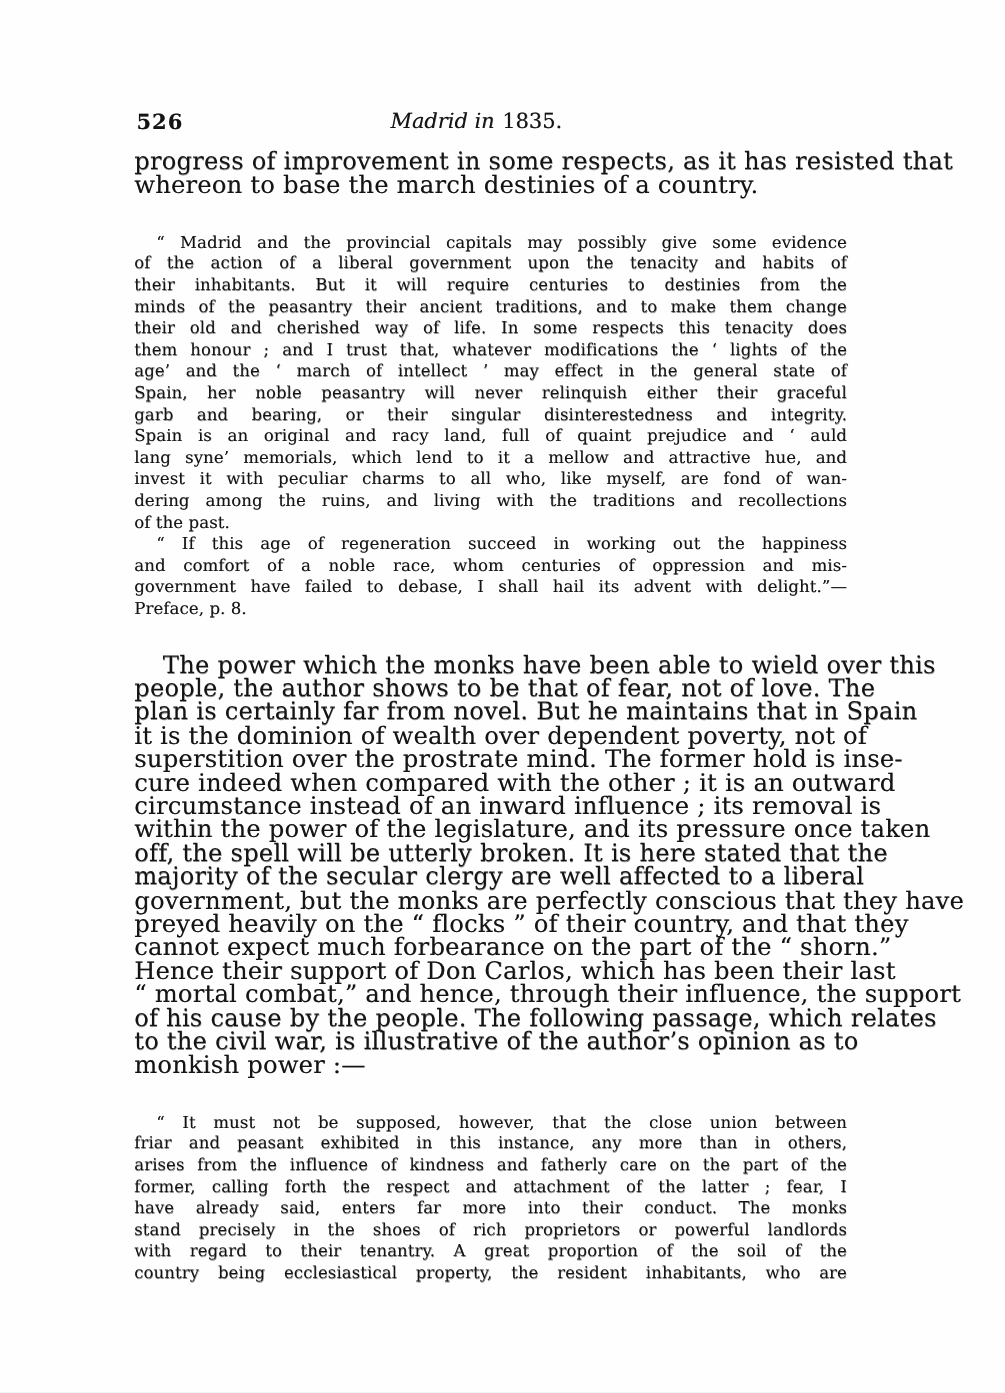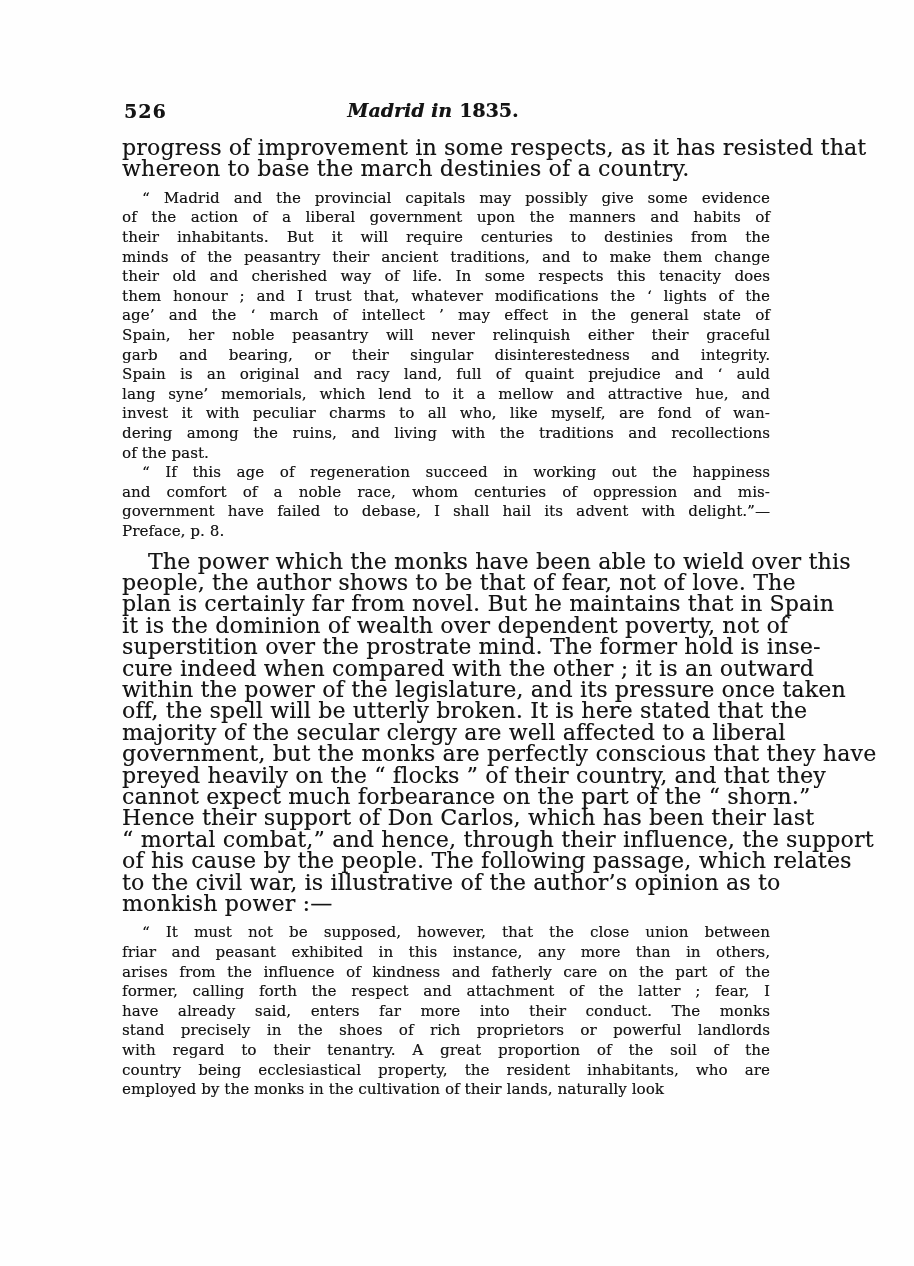--- a/index.html
+++ b/index.html
@@ -29,36 +29,36 @@
     top: 1px;
     font-size: 19px;
     font-weight: bold;
     letter-spacing: 1px;
     text-shadow: 0.3px 0.3px 0 rgba(20,20,20,0.55);
   }
   .running-title {
     text-align: center;
     transform: translateX(-13px);
     font-size: 19px;
-    font-weight: bold;
+    font-weight: normal;
     text-shadow: 0.3px 0.3px 0 rgba(20,20,20,0.55);
     white-space: nowrap;
   }
   .running-title .t-italic {
     font-style: italic;
     margin-right: 7px;
   }
   .text-column {
     position: absolute;
     left: 122px;
     top: 137px;
     width: 648px;
   }
   .block + .block {
-    margin-top: 9px;
+    margin-top: 31px;
   }
   .block.body {
     font-size: 22px;
     line-height: 21.4px;
     letter-spacing: 0.2px;
   }
   .block.quote {
     font-size: 15px;
     line-height: 19.6px;
     letter-spacing: 0.1px;
@@ -90,21 +90,21 @@
   <main class="text-column">
       <section class="block body">
         <div class="para">
           <div class="ln">progress of improvement in some respects, as it has resisted that</div>
           <div class="ln last">whereon to base the march destinies of a country.</div>
         </div>
       </section>
       <section class="block quote">
         <div class="para">
           <div class="ln indent">“ Madrid and the provincial capitals may possibly give some evidence</div>
-          <div class="ln">of the action of a liberal government upon the manners and habits of</div>
+          <div class="ln">of the action of a liberal government upon the tenacity and habits of</div>
           <div class="ln">their inhabitants. But it will require centuries to destinies from the</div>
           <div class="ln">minds of the peasantry their ancient traditions, and to make them change</div>
           <div class="ln">their old and cherished way of life. In some respects this tenacity does</div>
           <div class="ln">them honour ; and I trust that, whatever modifications the ‘ lights of the</div>
           <div class="ln">age’ and the ‘ march of intellect ’ may effect in the general state of</div>
           <div class="ln">Spain, her noble peasantry will never relinquish either their graceful</div>
           <div class="ln">garb and bearing, or their singular disinterestedness and integrity.</div>
           <div class="ln">Spain is an original and racy land, full of quaint prejudice and ‘ auld</div>
           <div class="ln">lang syne’ memorials, which lend to it a mellow and attractive hue, and</div>
           <div class="ln">invest it with peculiar charms to all who, like myself, are fond of wan-</div>
@@ -119,20 +119,21 @@
         </div>
       </section>
       <section class="block body">
         <div class="para">
           <div class="ln indent">The power which the monks have been able to wield over this</div>
           <div class="ln">people, the author shows to be that of fear, not of love. The</div>
           <div class="ln">plan is certainly far from novel. But he maintains that in Spain</div>
           <div class="ln">it is the dominion of wealth over dependent poverty, not of</div>
           <div class="ln">superstition over the prostrate mind. The former hold is inse-</div>
           <div class="ln">cure indeed when compared with the other ; it is an outward</div>
+          <div class="ln">circumstance instead of an inward influence ; its removal is</div>
           <div class="ln">within the power of the legislature, and its pressure once taken</div>
           <div class="ln">off, the spell will be utterly broken. It is here stated that the</div>
           <div class="ln">majority of the secular clergy are well affected to a liberal</div>
           <div class="ln">government, but the monks are perfectly conscious that they have</div>
           <div class="ln">preyed heavily on the “ flocks ” of their country, and that they</div>
           <div class="ln">cannot expect much forbearance on the part of the “ shorn.”</div>
           <div class="ln">Hence their support of Don Carlos, which has been their last</div>
           <div class="ln">“ mortal combat,” and hence, through their influence, the support</div>
           <div class="ln">of his cause by the people. The following passage, which relates</div>
           <div class="ln">to the civil war, is illustrative of the author’s opinion as to</div>
@@ -142,17 +143,16 @@
       <section class="block quote">
         <div class="para">
           <div class="ln indent">“ It must not be supposed, however, that the close union between</div>
           <div class="ln">friar and peasant exhibited in this instance, any more than in others,</div>
           <div class="ln">arises from the influence of kindness and fatherly care on the part of the</div>
           <div class="ln">former, calling forth the respect and attachment of the latter ; fear, I</div>
           <div class="ln">have already said, enters far more into their conduct. The monks</div>
           <div class="ln">stand precisely in the shoes of rich proprietors or powerful landlords</div>
           <div class="ln">with regard to their tenantry. A great proportion of the soil of the</div>
           <div class="ln">country being ecclesiastical property, the resident inhabitants, who are</div>
-          <div class="ln last">employed by the monks in the cultivation of their lands, naturally look</div>
         </div>
       </section>
     </main>
 </div>
 
 </body></html>

